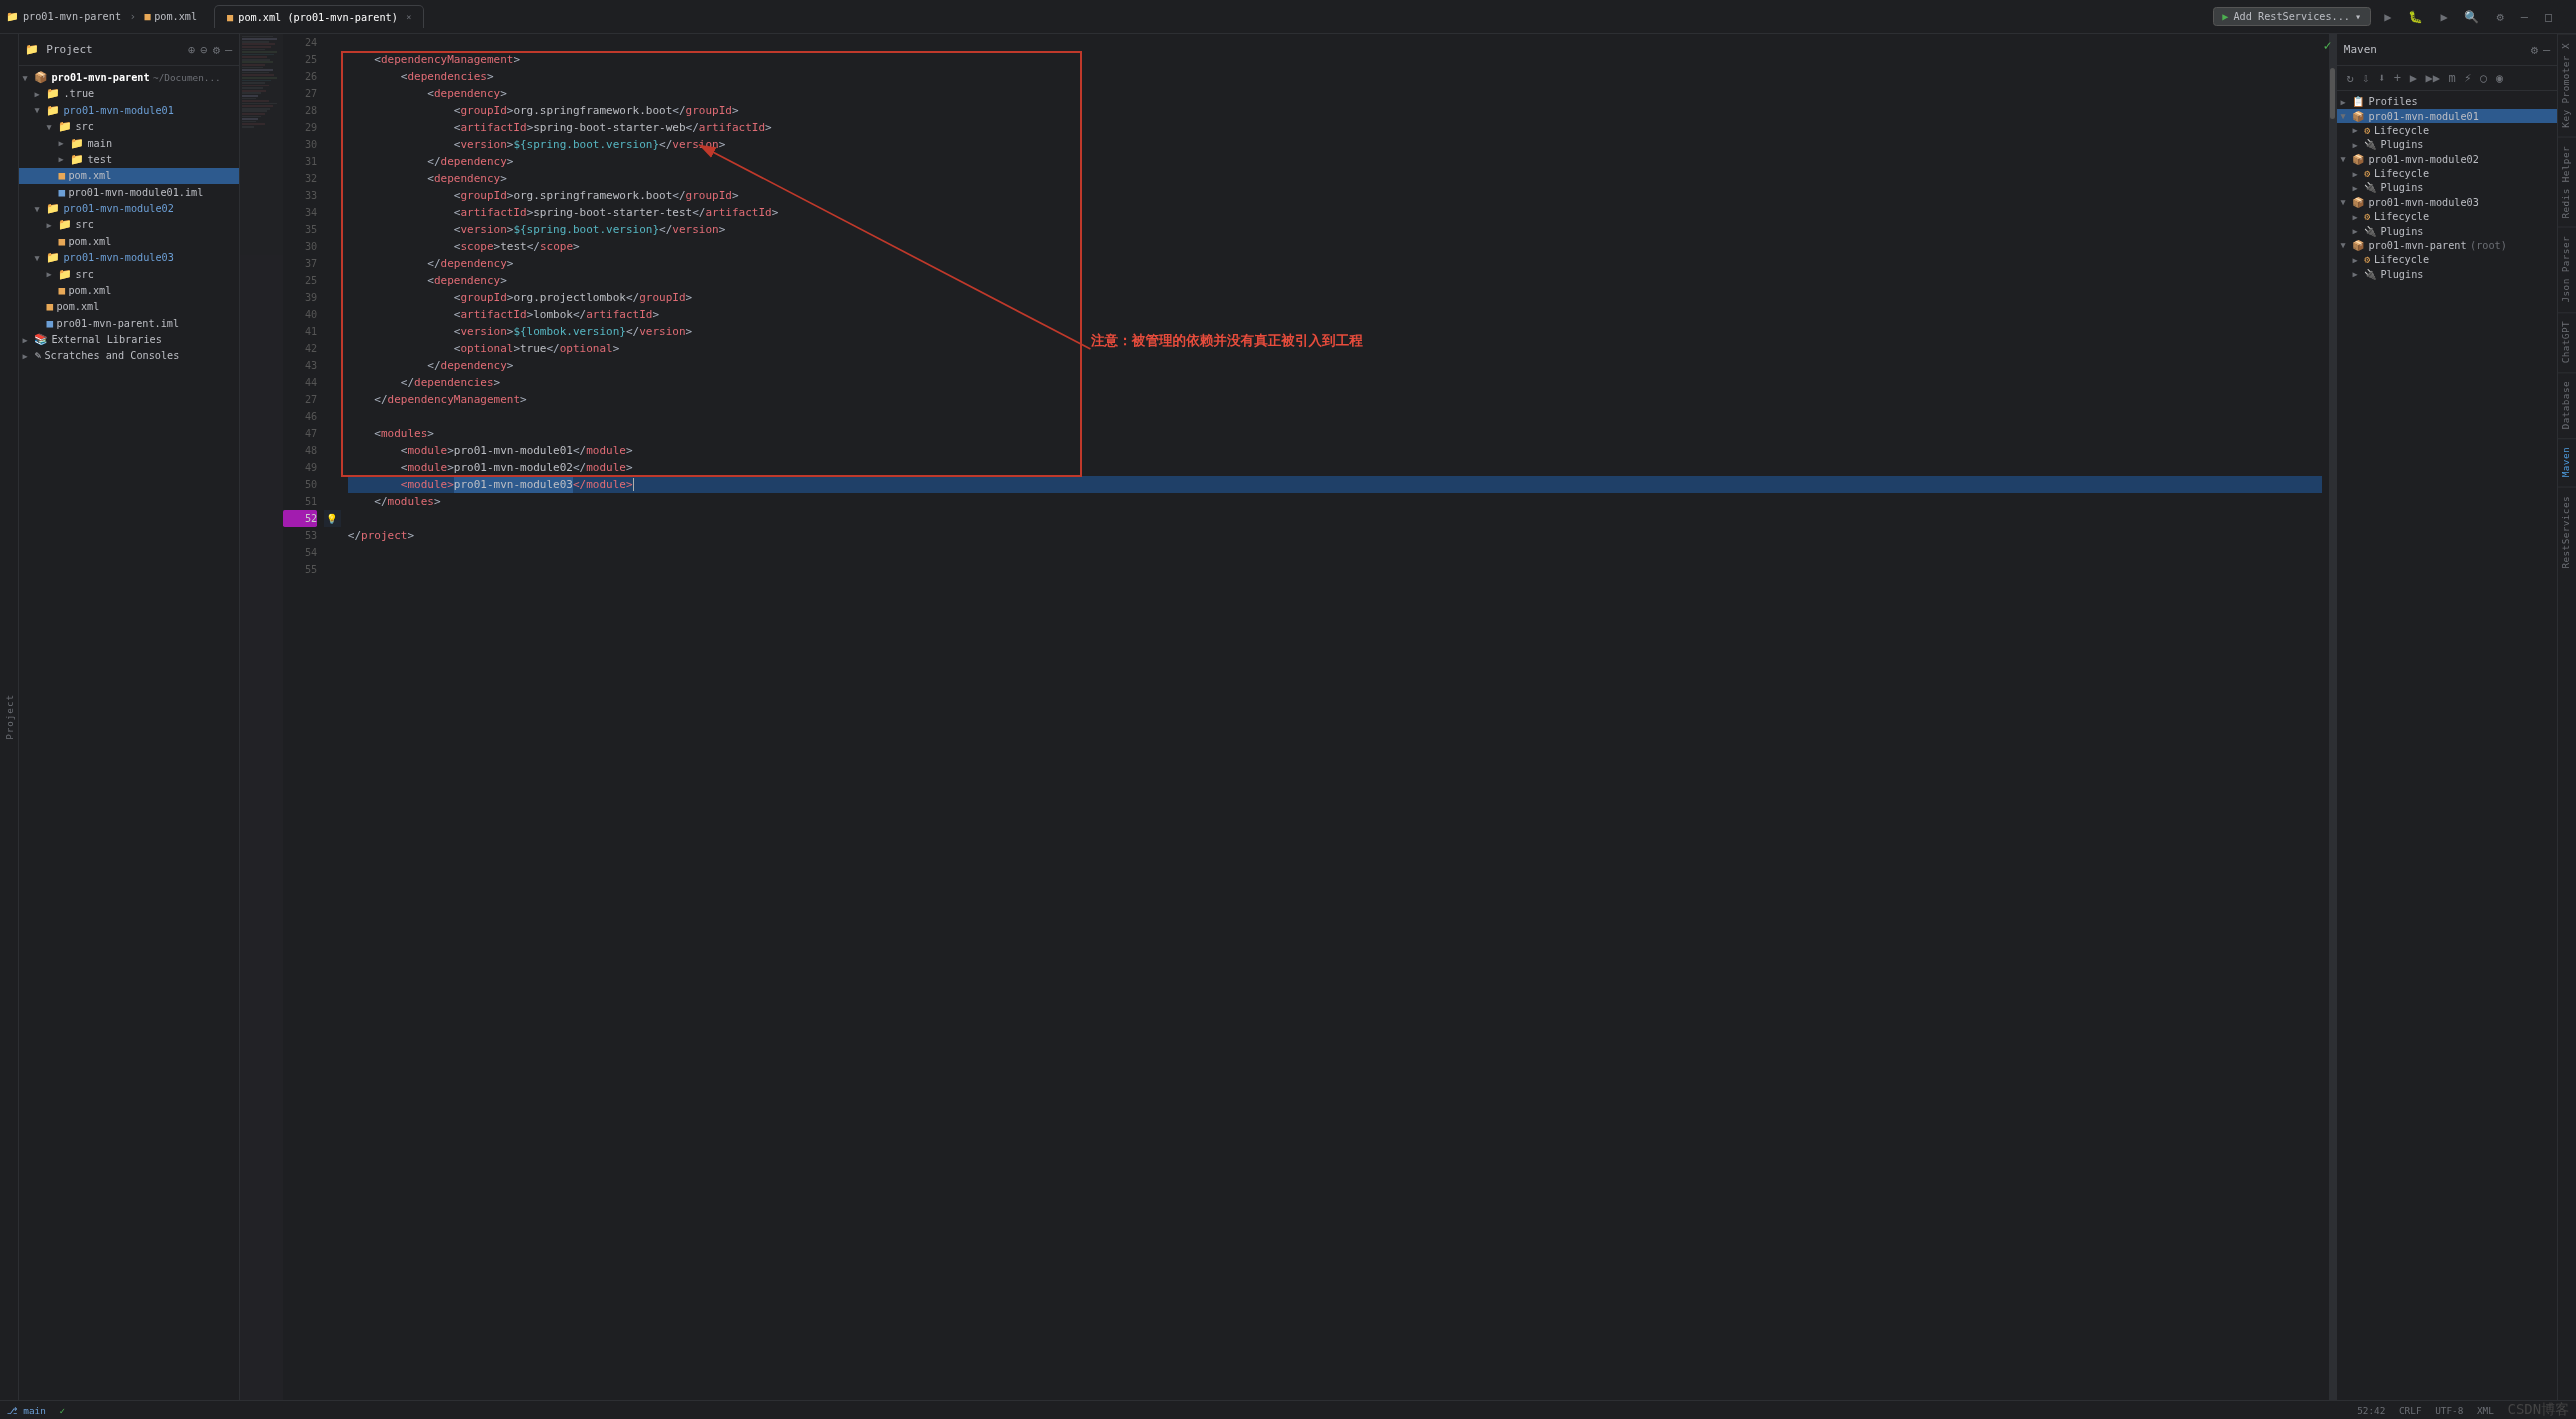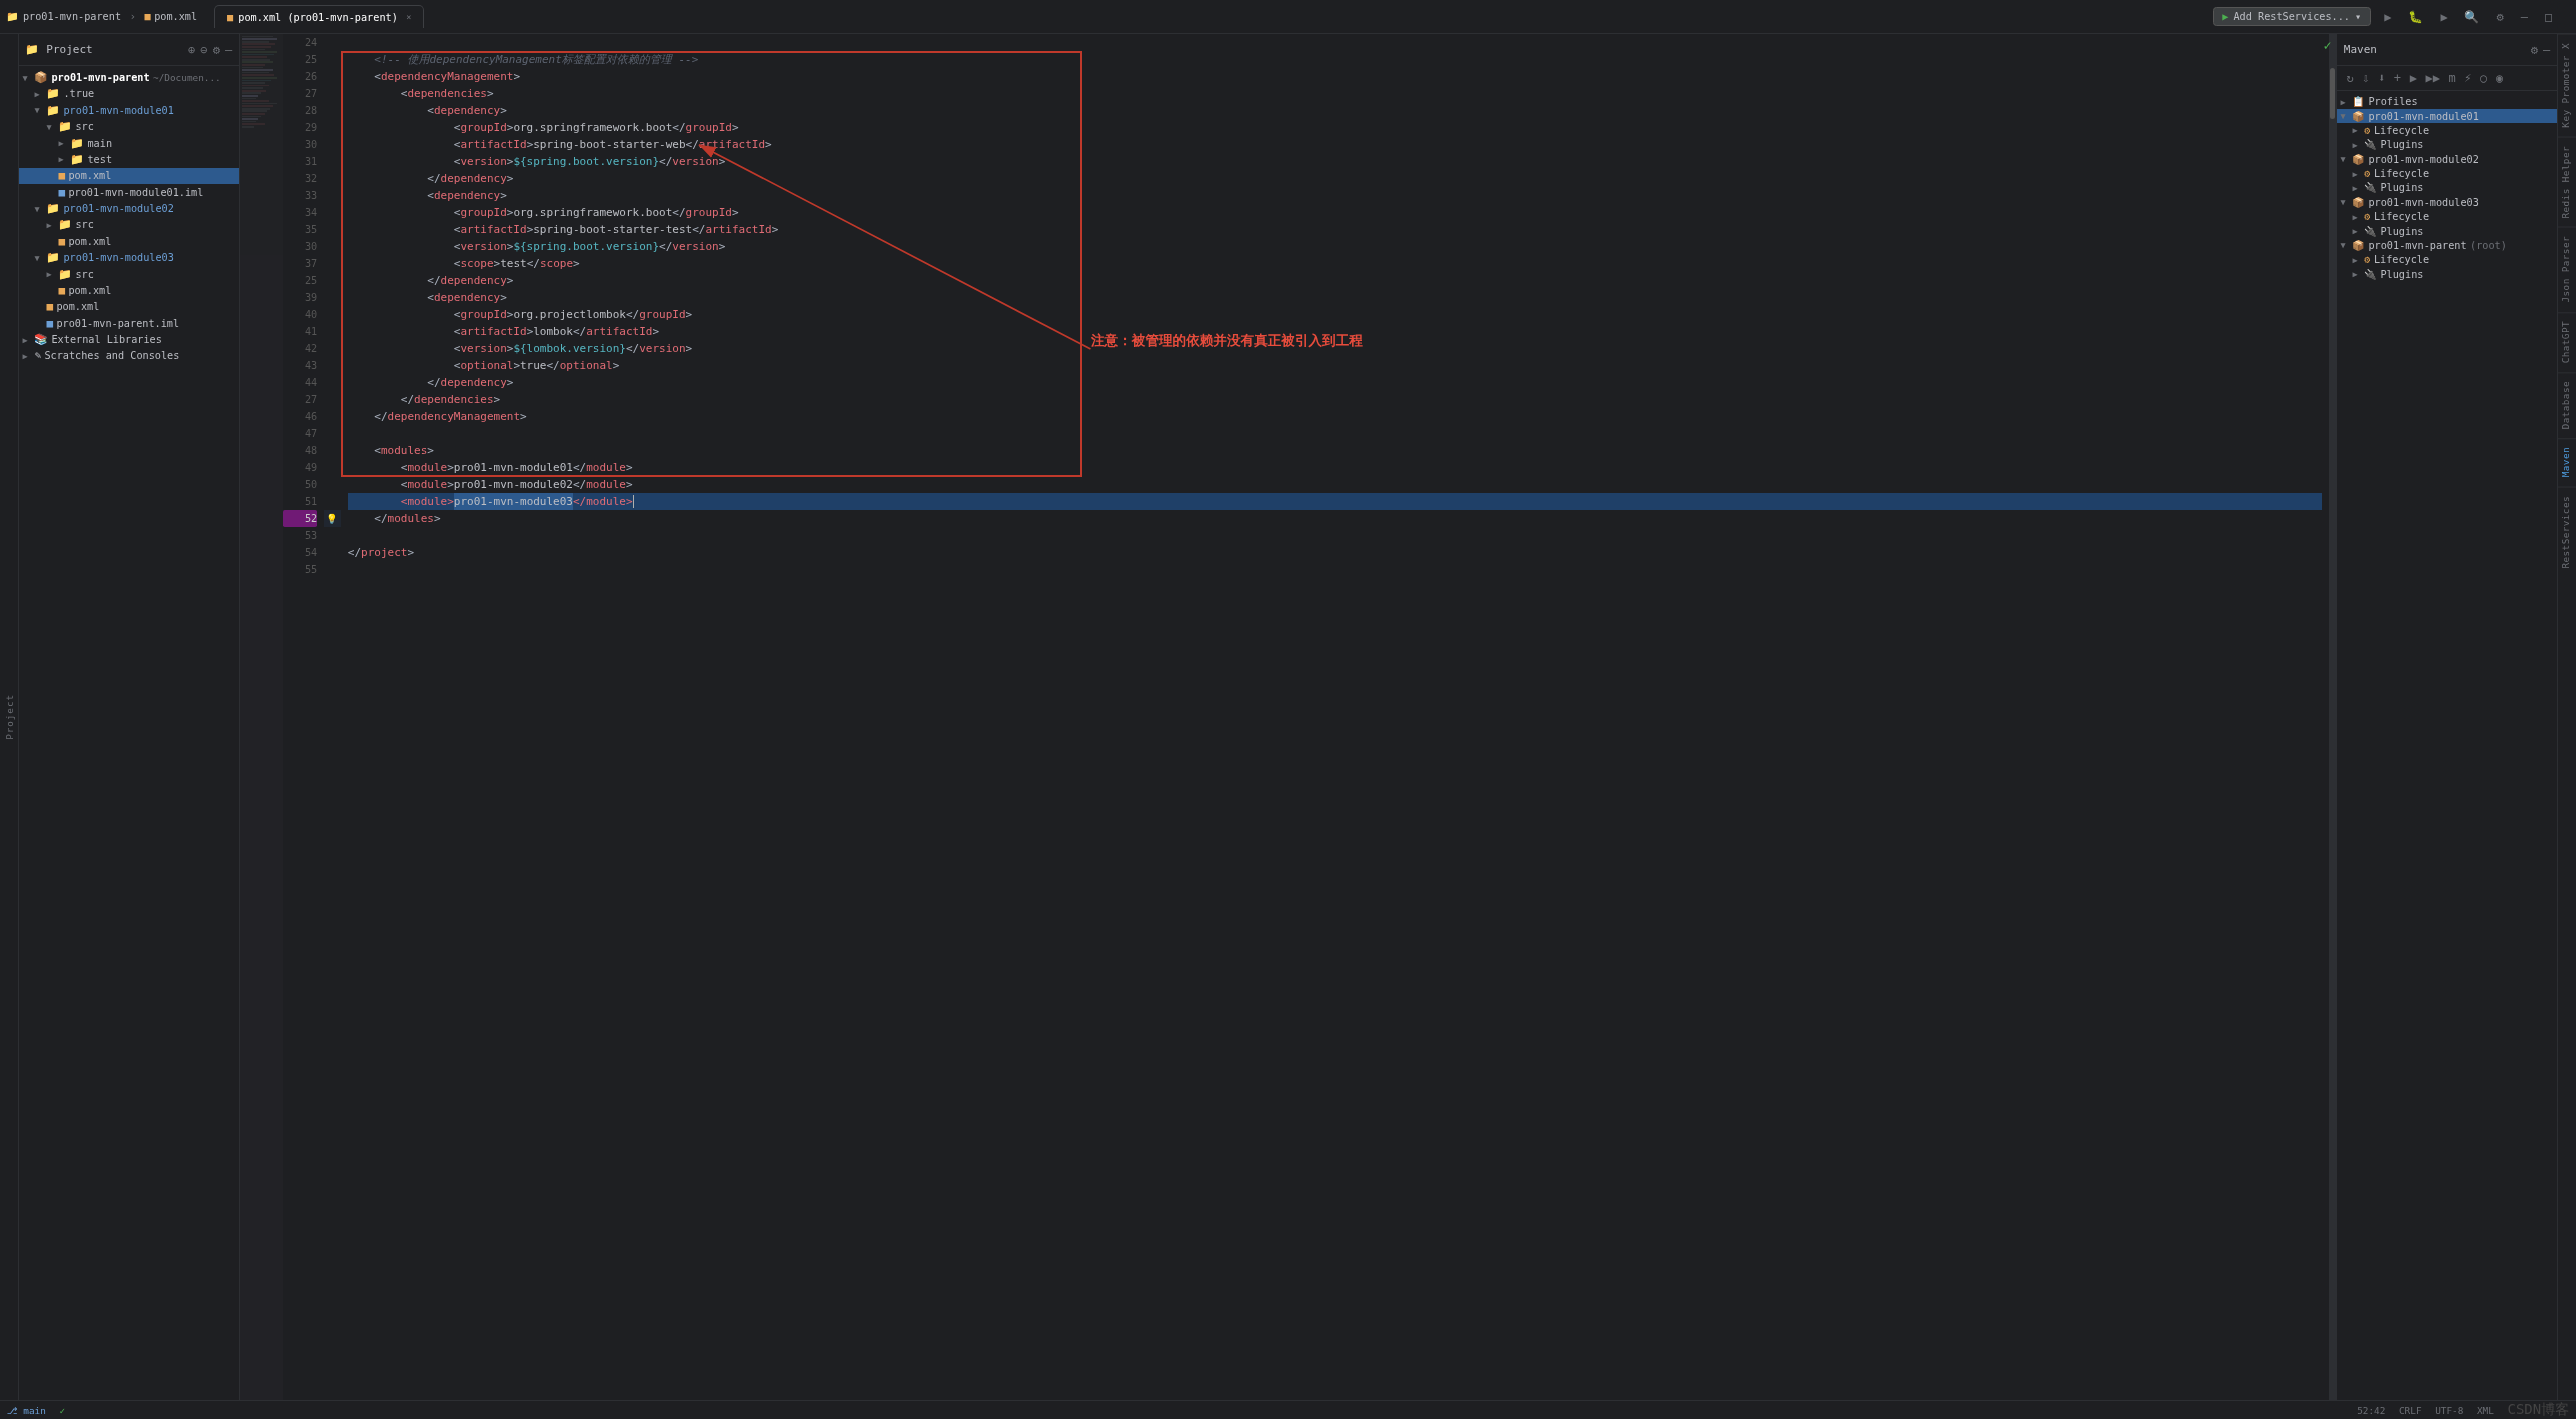--- a/index.html
+++ b/index.html
@@ -616,21 +616,21 @@
         <span class="ln">42</span>
         <span class="ln">43</span>
         <span class="ln">44</span>
         <span class="ln">27</span>
         <span class="ln">46</span>
         <span class="ln">47</span>
         <span class="ln">48</span>
         <span class="ln">49</span>
         <span class="ln">50</span>
         <span class="ln">51</span>
-        <span class="ln" style="background:#701a75;color:#ccc;border-radius:1.7px;">52</span>
+        <span class="ln" style="background:#a21caf;color:#ccc;border-radius:1.7px;">52</span>
         <span class="ln">53</span>
         <span class="ln">54</span>
         <span class="ln">55</span>
       </div>
 
       <div class="gutter" style="width:17px;flex-shrink:0;position:relative;">
         <div style="position:relative;height:17px;"></div>
         <div style="position:relative;height:17px;"></div>
         <div style="position:relative;height:17px;"></div>
         <div style="position:relative;height:17px;"></div>
@@ -693,23 +693,20 @@
           <line x1="880" y1="370" x2="420" y2="130" stroke="#c0392b" stroke-width="2" marker-end="url(#arrowhead)"></line>
           <defs>
             <marker id="arrowhead" markerWidth="10" markerHeight="7" refX="10" refY="3.5" orient="auto">
               <polygon points="0 0, 10 3.5, 0 7" fill="#c0392b"></polygon>
             </marker>
           </defs>
         </svg>
 
         <div class="code-line"><span></span></div>
 
-        <div class="code-line">
-          <span class="xml-comment">    &lt;!-- 使用dependencyManagement标签配置对依赖的管理 --&gt;</span>
-        </div>
 
 
         <div class="code-line">
           <span class="xml-text">    </span><span class="xml-bracket">&lt;</span><span class="xml-tag">dependencyManagement</span><span class="xml-bracket">&gt;</span>
         </div>
 
         <div class="code-line">
           <span class="xml-text">        </span><span class="xml-bracket">&lt;</span><span class="xml-tag">dependencies</span><span class="xml-bracket">&gt;</span>
         </div>
 

